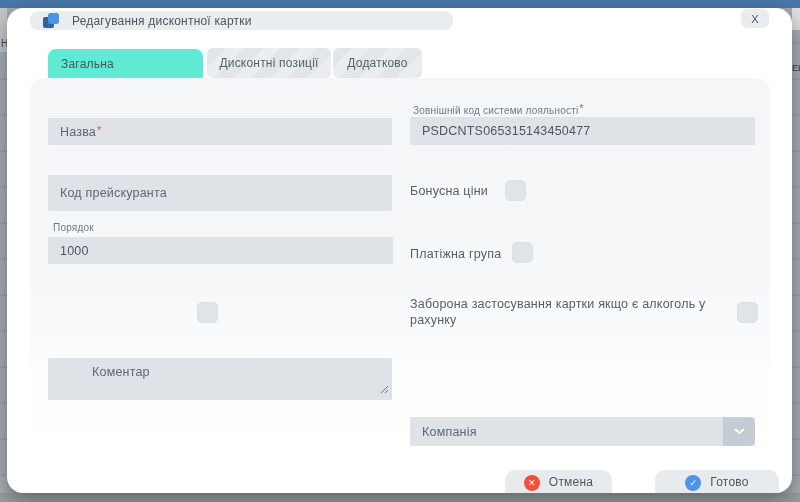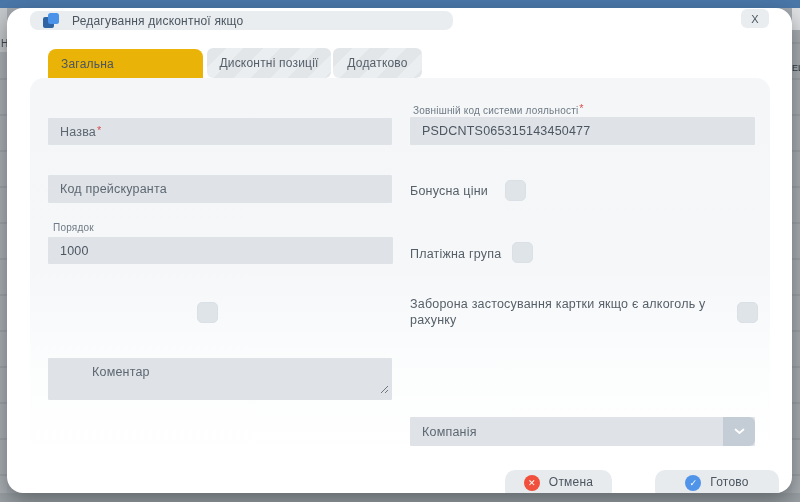--- a/index.html
+++ b/index.html
@@ -27,21 +27,21 @@
     background:#eaedf0; border-radius:8px; display:flex; align-items:center; padding-left:13px; }
   .copy-icon { position:relative; width:16px; height:15px; margin-right:13px; }
   .copy-icon .back  { position:absolute; left:0; bottom:0; width:11px; height:11px; background:#2f63a3; border-radius:2px; }
   .copy-icon .front { position:absolute; right:0; top:0; width:11px; height:11px; background:#4b93e8; border-radius:2.5px; }
   .dialog-title { font-size:12px; letter-spacing:.2px; color:#4b5661; }
   .close-btn { position:absolute; left:734px; top:1px; width:28px; height:19px; background:#e9edf0;
     border-radius:6px; display:flex; align-items:center; justify-content:center;
     font-size:11px; color:#4b5661; cursor:pointer; }
 
   .tab-active { position:absolute; left:41px; top:41px; width:155px; height:30px;
-    background:#eab308; border-radius:8px 8px 0 0; display:flex; align-items:center;
+    background:#5eead4; border-radius:8px 8px 0 0; display:flex; align-items:center;
     padding-left:13px; font-size:12px; letter-spacing:.2px; }
   .tab { position:absolute; top:40px; height:30px; border-radius:6px;
     background:repeating-linear-gradient(135deg,#e3e6e9 0 14px,#ebeef0 14px 26px);
     display:flex; align-items:center; justify-content:center; font-size:12px;
     letter-spacing:.2px; color:#545f6a; cursor:pointer; }
   .tab-positions { left:200px; width:124px; }
   .tab-extra { left:326px; width:89px; }
 
   .panel { position:absolute; left:23px; top:70px; width:740px; height:384px; border-radius:14px;
     background:linear-gradient(180deg,#f4f6f7 0%,#f6f7f9 50%,#fcfdfd 78%,#ffffff 100%); }
@@ -84,42 +84,42 @@
 <div class="edge-right-char">ЕЦ</div>
 <div class="bottom-strip"></div>
 
 <div class="modal">
 
   <div class="header-pill">
     <span class="copy-icon">
       <span class="back"></span>
         <span class="front"></span>
     </span>
-    <span class="dialog-title">Редагування дисконтної якщо</span>
+    <span class="dialog-title">Редагування дисконтної картки</span>
   </div>
   <div class="close-btn">X</div>
 
   <div class="tab-active">Загальна</div>
   <div class="tab tab-positions">Дисконтні позиції</div>
   <div class="tab tab-extra">Додатково</div>
 
   <div class="panel"></div>
 
   <div class="field" style="left:41px; top:110px; width:344px; height:27px;">
     <span>Назва</span>
       <span class="req">*</span>
   </div>
   <div class="small-label" style="left:406px; top:96px;">
     <span>Зовнішній код системи лояльності</span><span class="req">*</span>
   </div>
   <div class="field" style="left:403px; top:109px; width:345px; height:28px;">
     <span class="val">PSDCNTS065315143450477</span>
   </div>
 
-  <div class="field" style="left:41px; top:167px; width:344px; height:28px;">
+  <div class="field" style="left:41px; top:167px; width:344px; height:36px;">
     <span>Код прейскуранта</span>
   </div>
   <div class="chk-label" style="left:403px; top:175px;">Бонусна ціни</div>
   <div class="checkbox" style="left:498px; top:172px;"></div>
 
   <div class="small-label" style="left:46px; top:214px;">Порядок</div>
   <div class="field" style="left:41px; top:229px; width:345px; height:27px;">
     <span class="val">1000</span>
   </div>
   <div class="chk-label" style="left:403px; top:238px;">Платіжна група</div>

